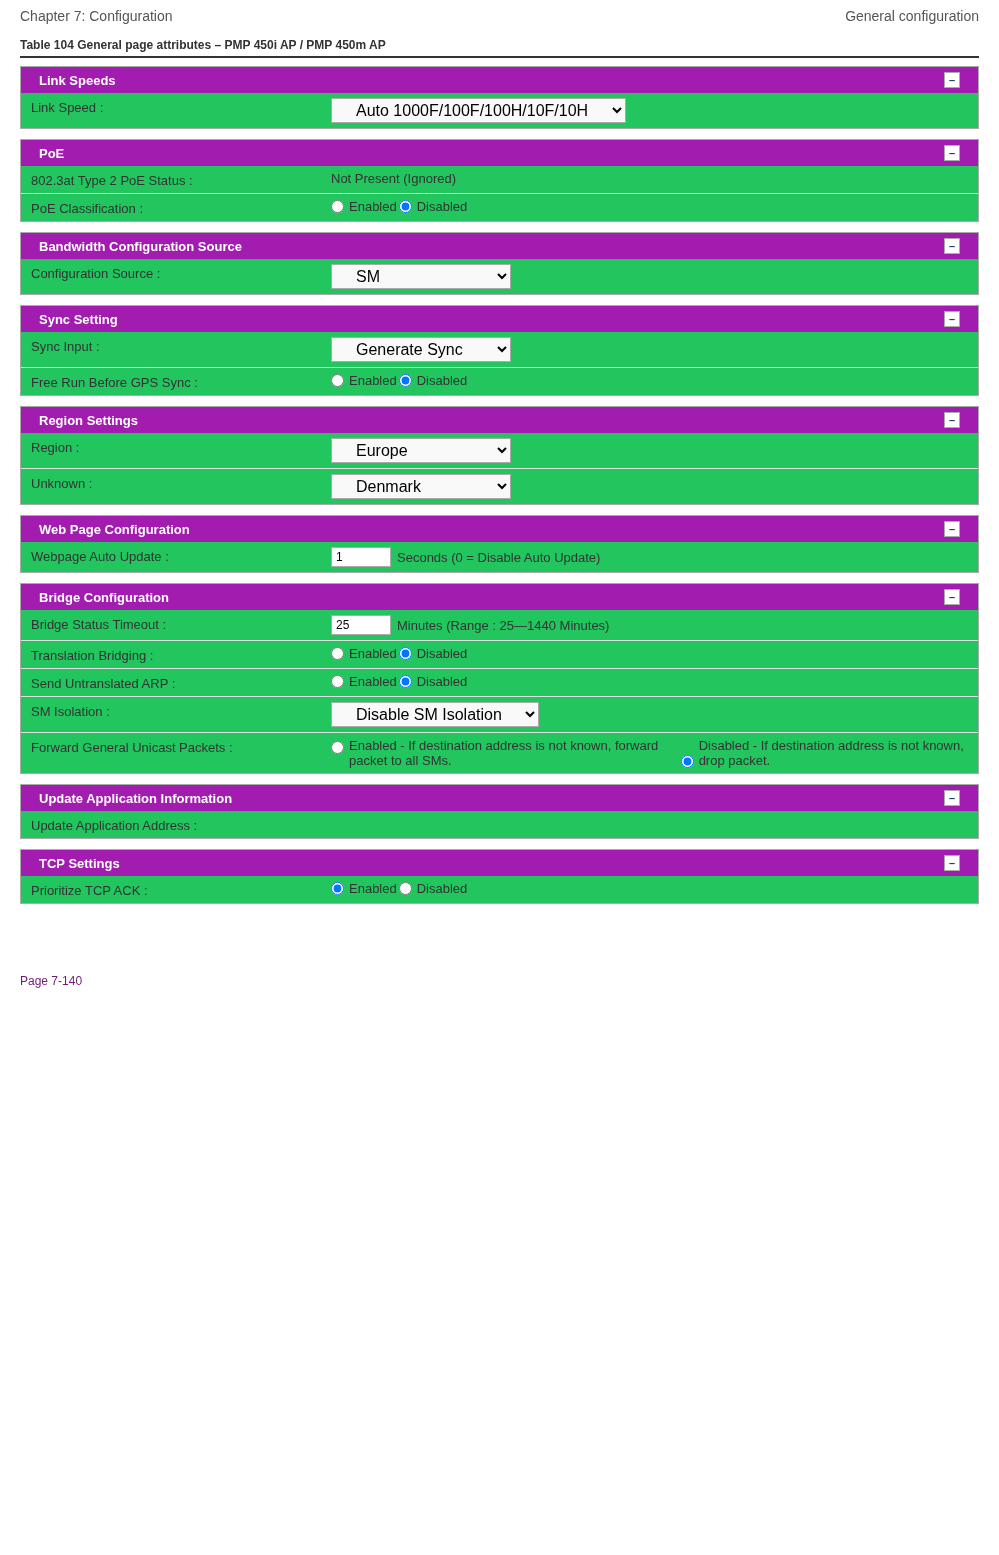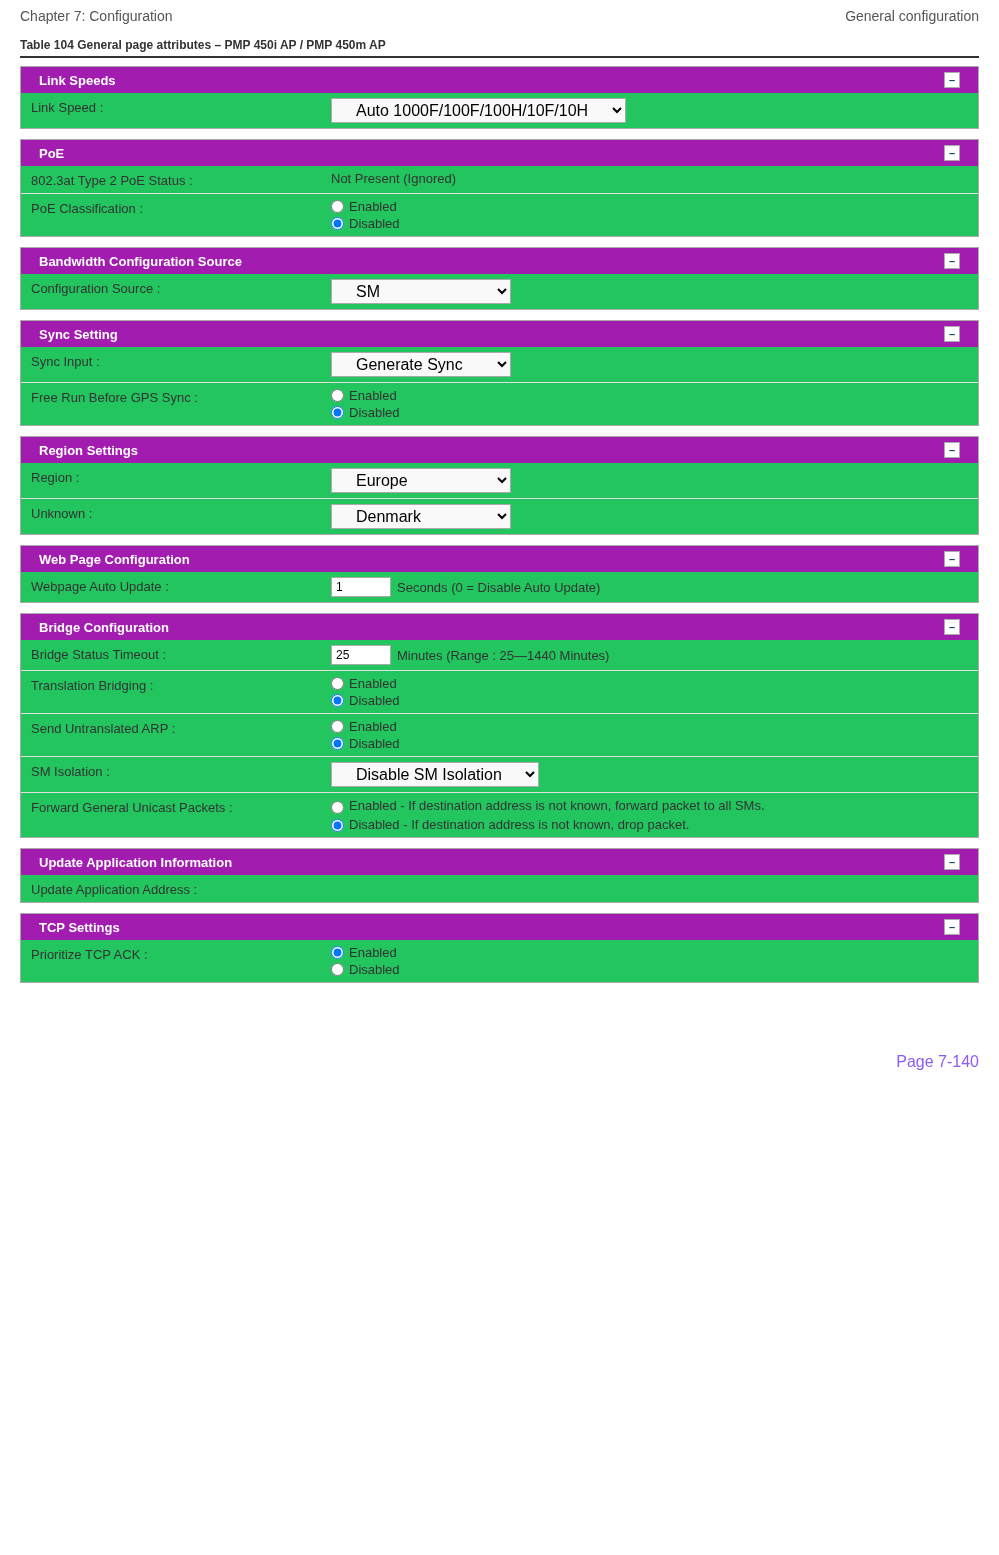--- a/index.html
+++ b/index.html
@@ -90,21 +90,21 @@
       min-width: 180px;
     }
     .row-value input[type="text"] {
       padding: 2px 4px;
       font-size: 12px;
       border: 1px solid #aaa;
       width: 80px;
     }
     .radio-group {
       display: flex;
-      flex-direction: column;
+      flex-direction: row;
       gap: 2px;
     }
     .radio-item {
       display: flex;
       align-items: center;
       gap: 5px;
       font-size: 13px;
     }
     .radio-item input[type="radio"] {
       margin: 0;
@@ -116,24 +116,24 @@
     }
     .inline-row {
       display: flex;
       align-items: center;
       gap: 6px;
     }
     .inline-row input[type="text"] {
       width: 60px;
     }
     .page-footer {
-      text-align: right;
+      text-align: left;
       padding: 20px;
-      font-size: 16px;
-      color: #8b5cf6;
+      font-size: 12px;
+      color: #701a75;
       margin-top: 20px;
     }
     .section-header-text {
       font-size: 13px;
       font-weight: bold;
     }
   </style>
 </head>
 <body>
 
@@ -309,21 +309,21 @@
             <div class="row-value"><select><option value="Disable SM Isolation">Disable SM Isolation</option></select></div>
           </div>
           <div class="row">
             <div class="row-label">Forward General Unicast Packets :</div>
             <div class="row-value">
               <div class="radio-group">
                 <label class="radio-item" style="align-items: flex-start;">
                   <input type="radio" name="forward-unknown-unicast" style="margin-top: 3px;">
                   <span>Enabled - If destination address is not known, forward packet to all SMs.</span>
                 </label>
-                <label class="radio-item" style="align-items: center;">
+                <label class="radio-item" style="align-items: flex-end;">
                   <input type="radio" name="forward-unknown-unicast" checked="" style="margin-top: 3px;">
                   <span>Disabled - If destination address is not known, drop packet.</span>
                 </label>
               </div>
             </div>
           </div>
         </div>
       </div>
       <div class="section">
         <div class="section-header">

